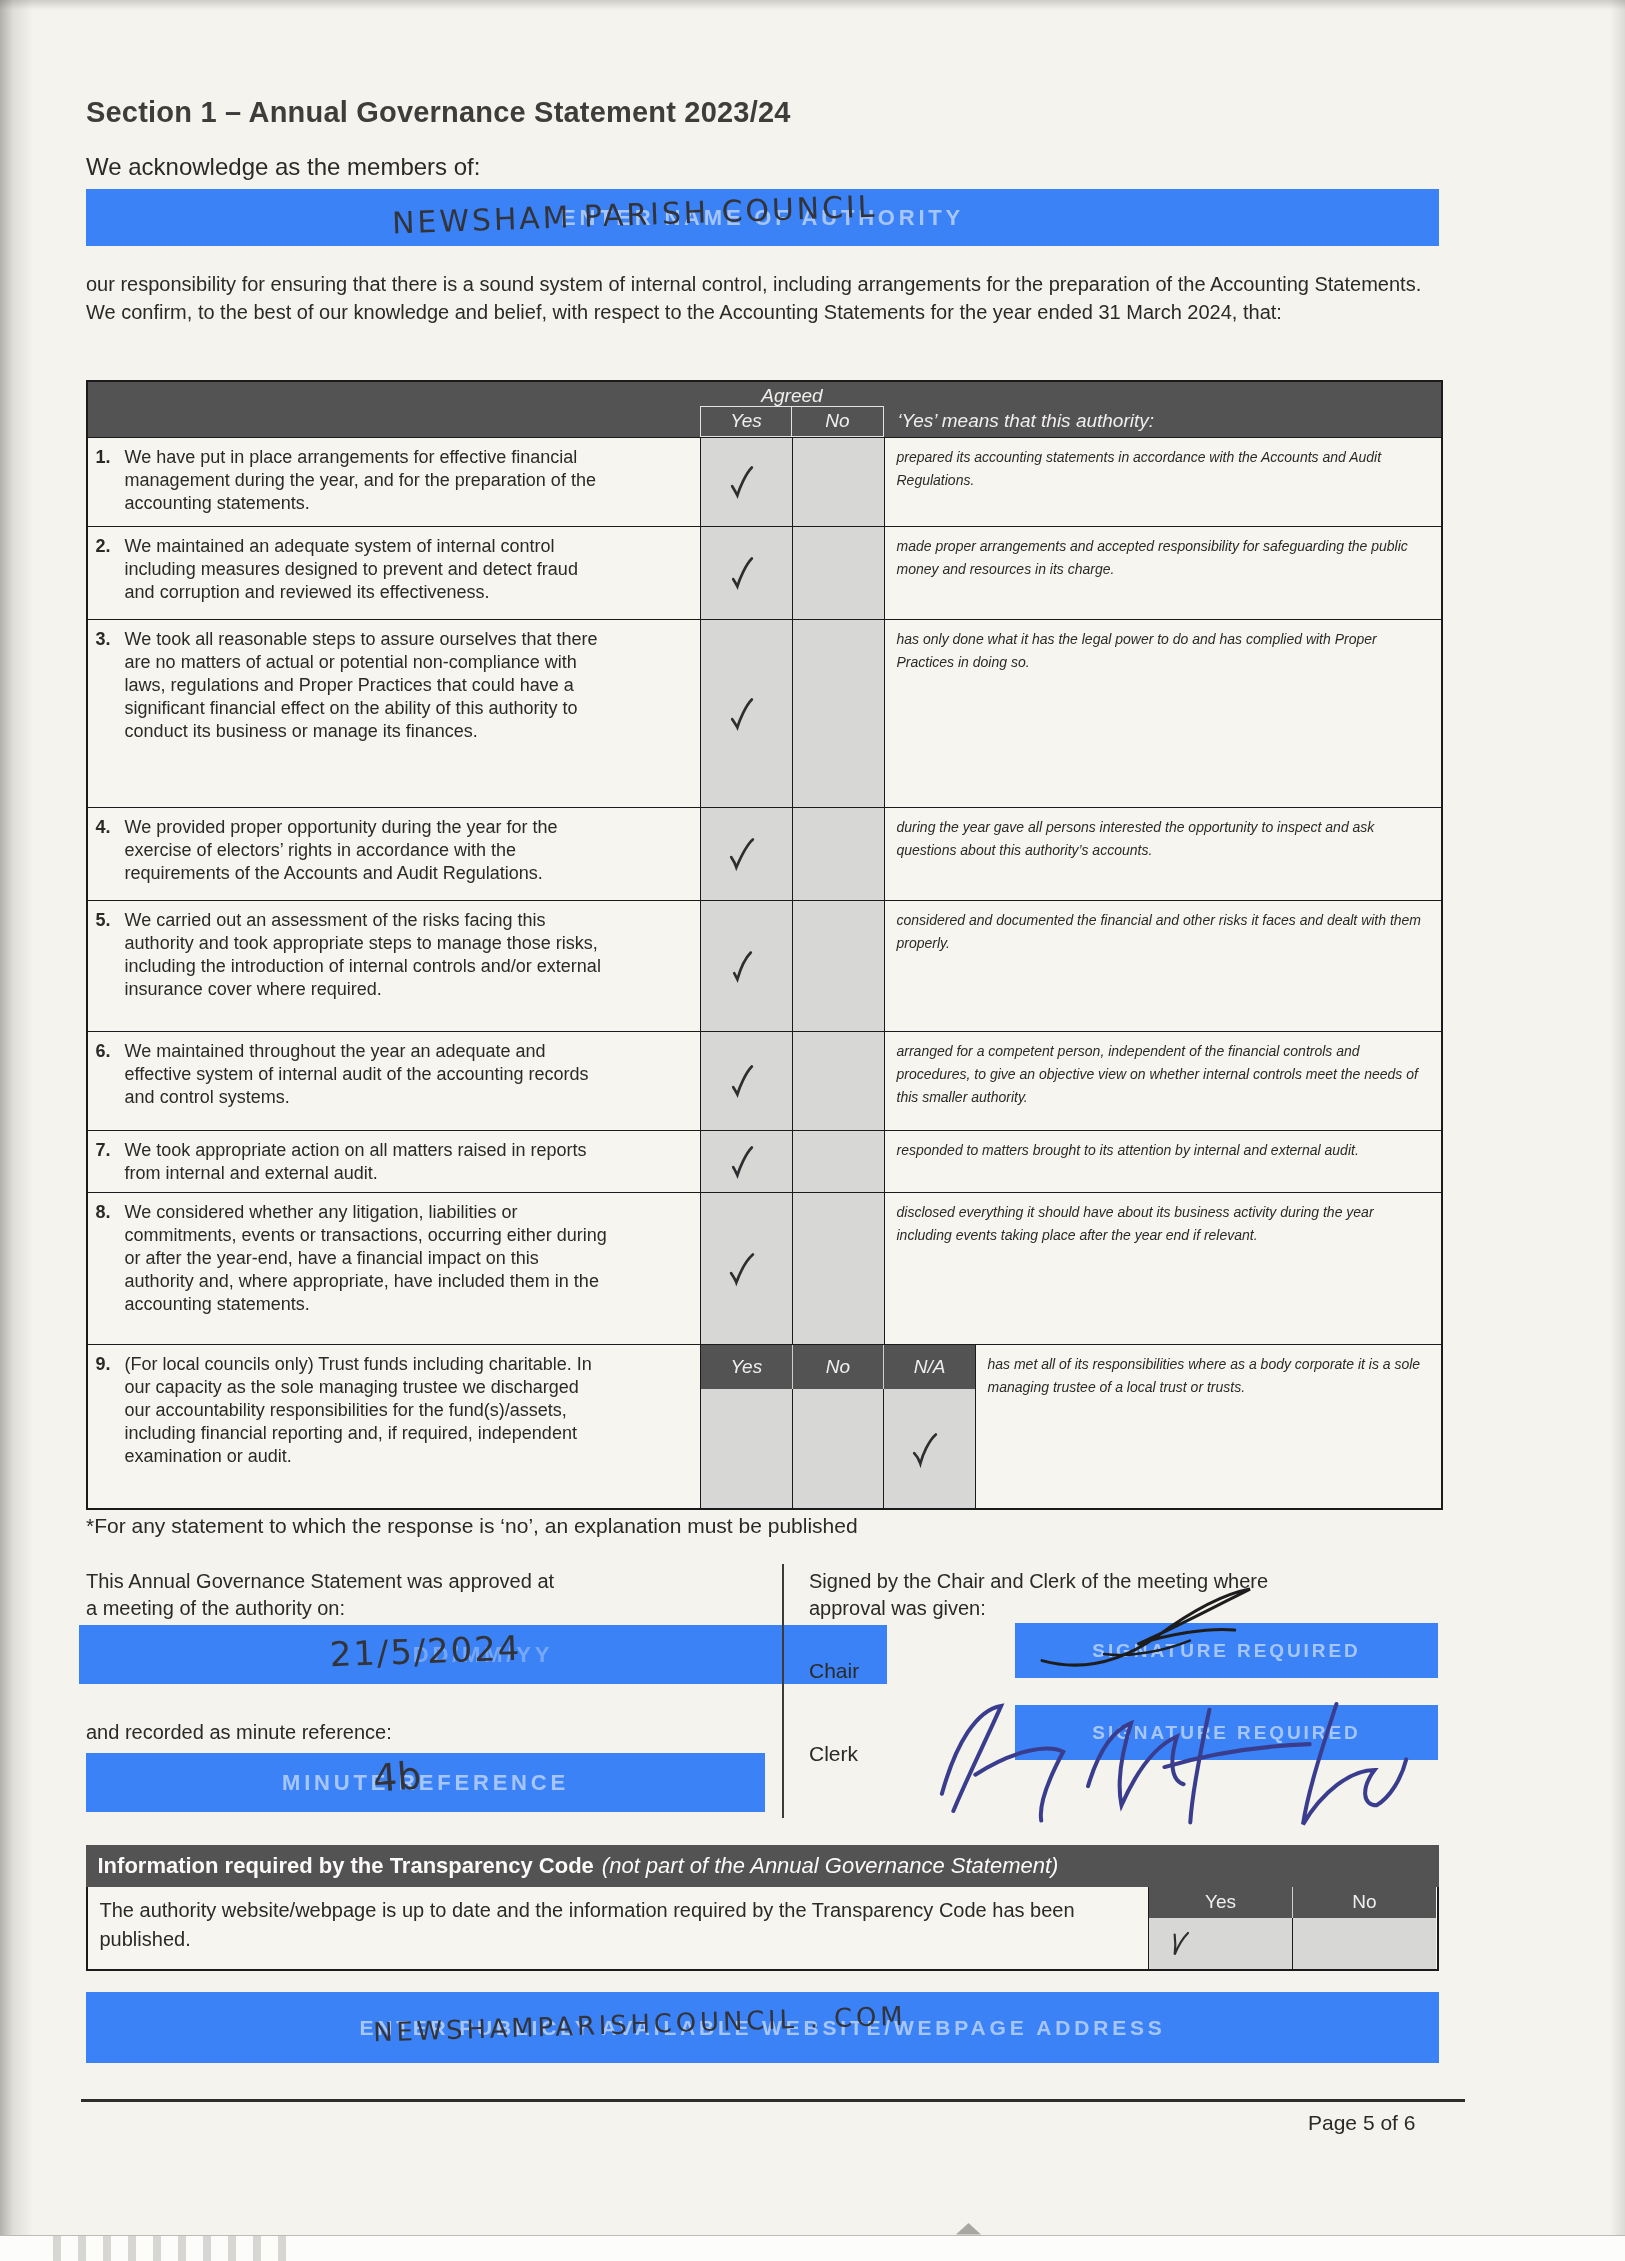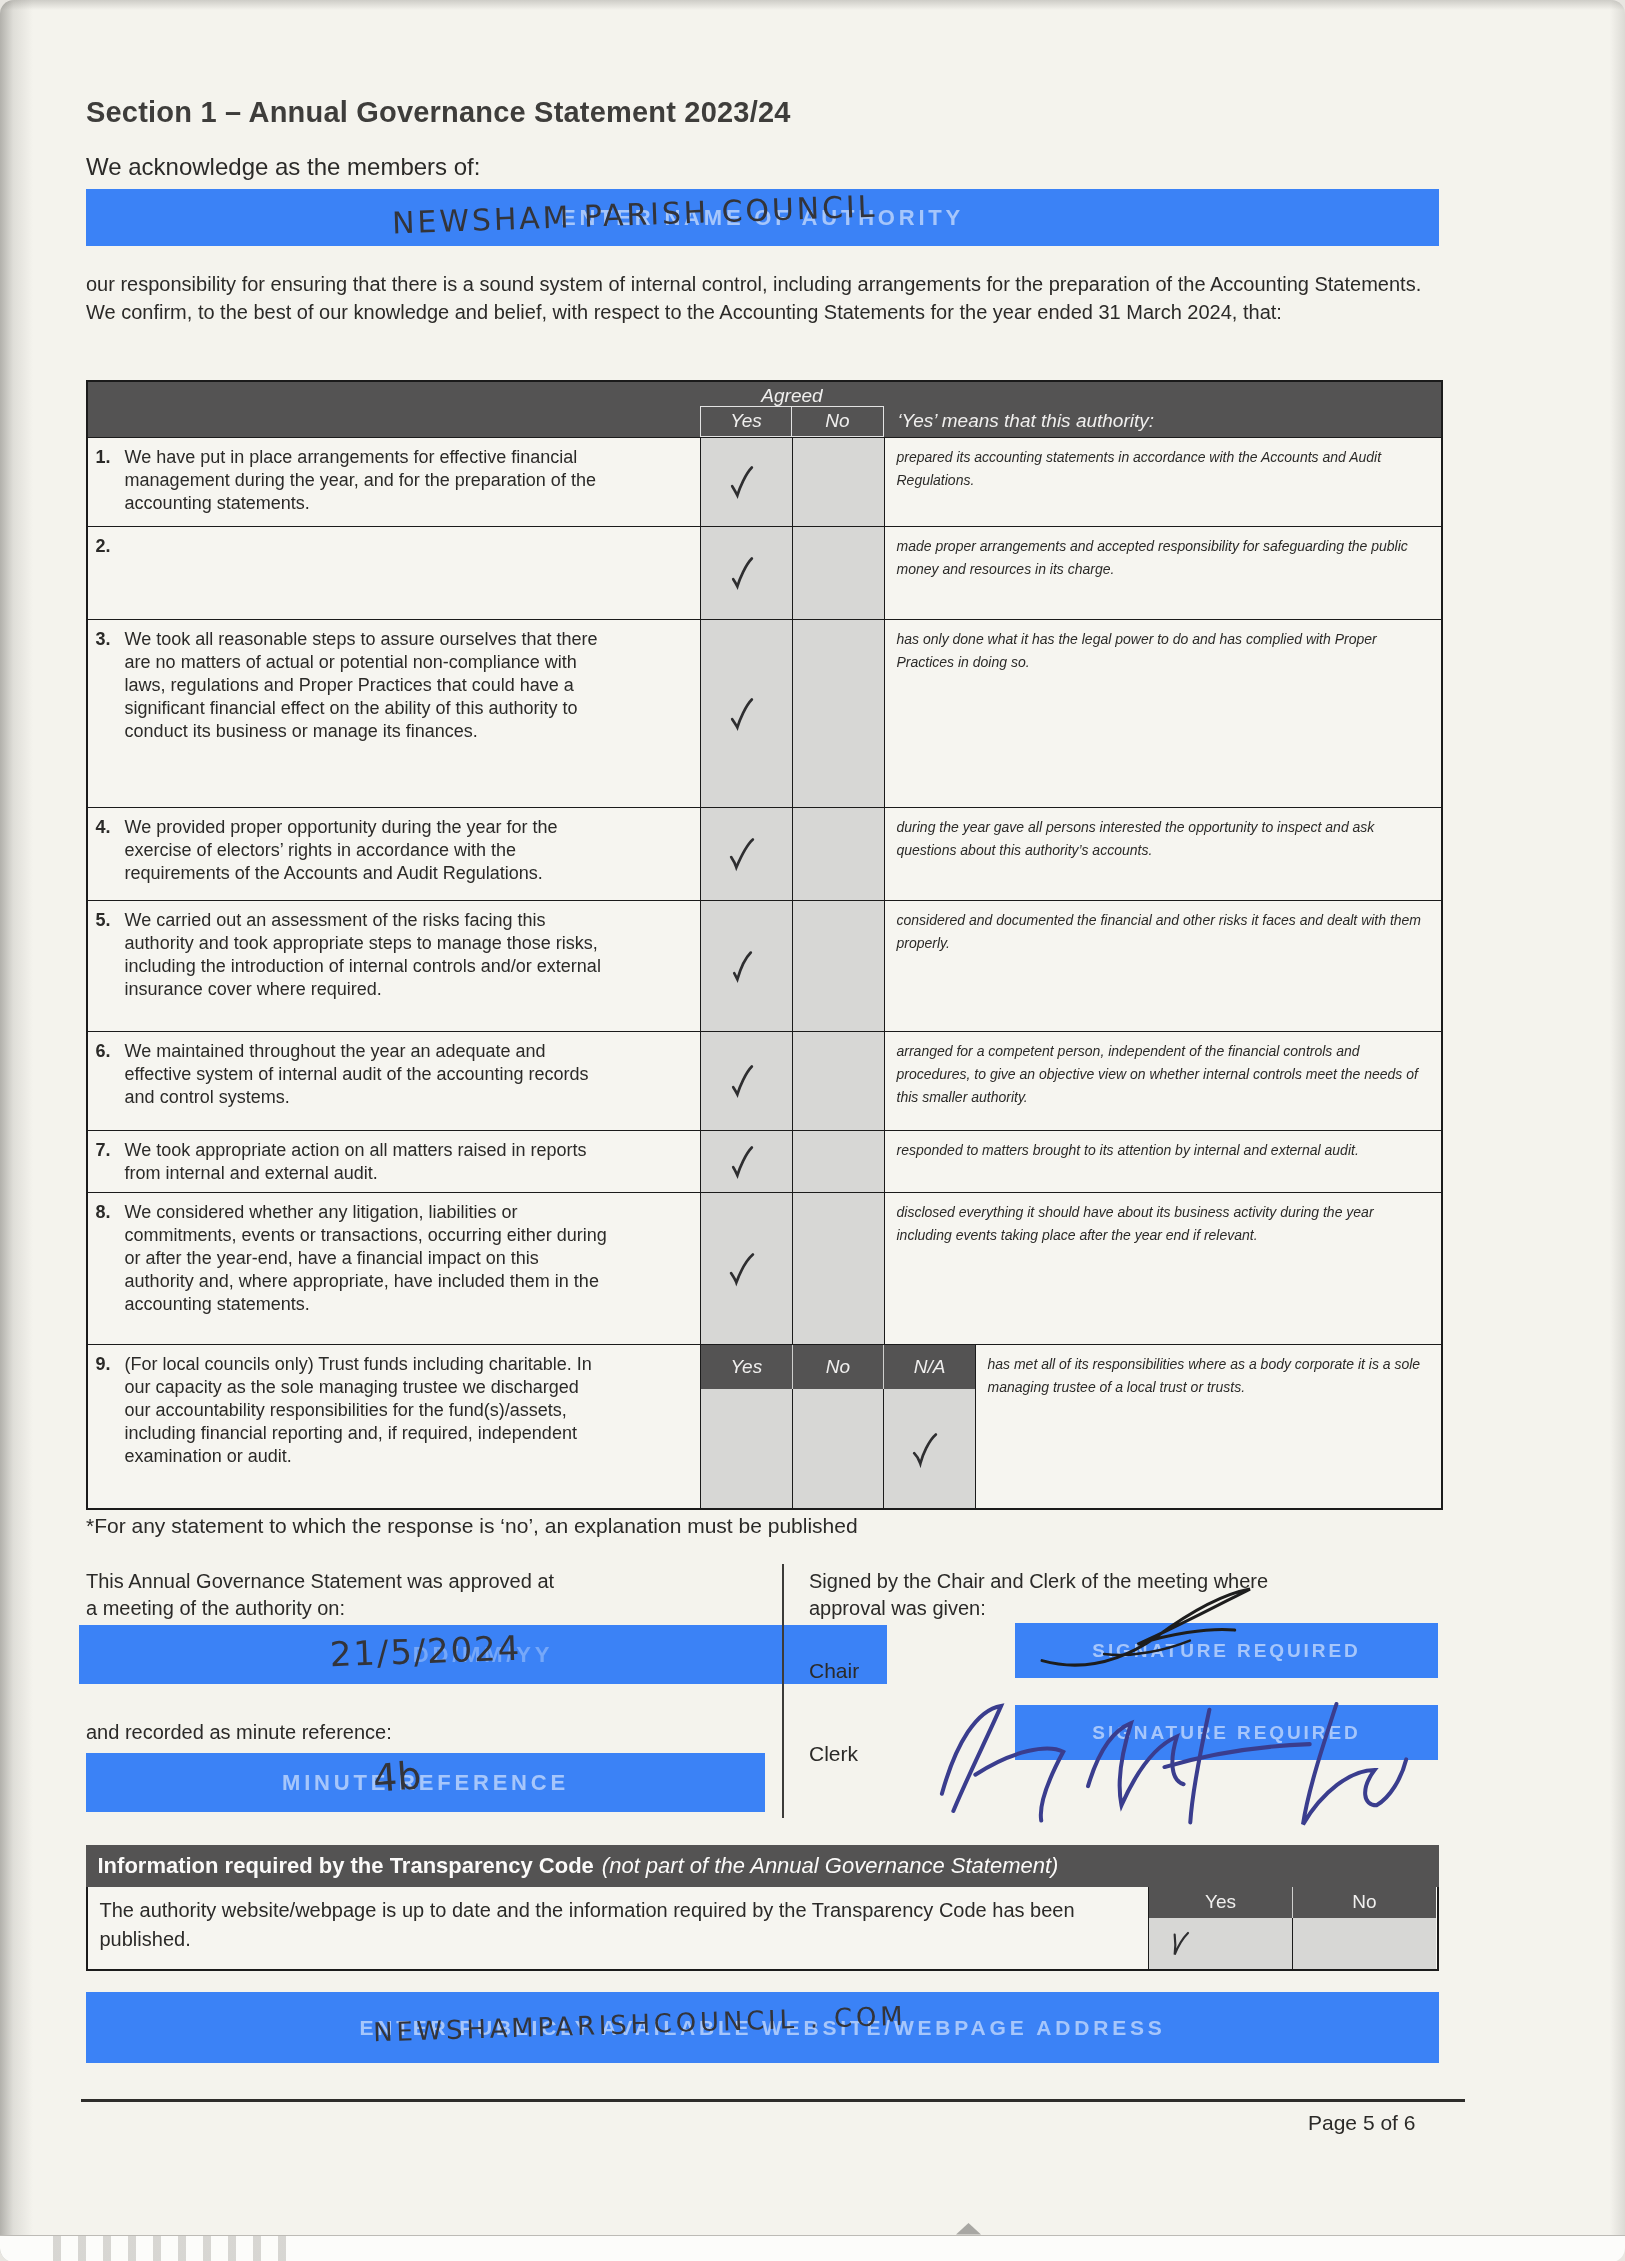--- a/index.html
+++ b/index.html
@@ -1,19 +1,19 @@
 <!DOCTYPE html>
 <html><head>
 <meta charset="utf-8">
 <style>
   html,body{margin:0;padding:0;background:#e8e6e1;}
   .sheet{
     position:relative; width:1625px; height:2262px; margin:0 auto;
     background:#f4f3ed; overflow:hidden;
-    font-family:"Liberation Sans", sans-serif; color:#2b2a28;border-radius:14px;
+    font-family:"Liberation Sans", sans-serif; color:#2b2a28;
   }
   
   .edge-left{position:absolute;left:0;top:0;width:32.5px;height:2262px;
     background:linear-gradient(90deg, rgba(70,68,64,.38), rgba(70,68,64,.12) 40%, transparent);}
   .edge-top{position:absolute;left:0;top:0;width:100%;height:9.6px;
     background:linear-gradient(180deg, rgba(70,68,64,.22), transparent);}
   .edge-right{position:absolute;right:0;top:0;width:15.3px;height:2262px;
     background:linear-gradient(270deg, rgba(70,68,64,.14), transparent);}
   .bottom-strip{position:absolute;left:0;right:0;top:2235px;height:27px;background:#fcfcfa;border-top:1px solid #bdbbb6;}
   .streaks{position:absolute;left:53px;top:2236px;width:249px;height:25px;
@@ -150,20 +150,21 @@
           <svg class="tick" viewBox="0 0 30 36">
             <path d="M6 22 C8 25 10 29 11 31 C13 24 19 10 25 4" fill="none" stroke="#2e2e30" stroke-width="2.6" stroke-linecap="round"></path>
           </svg>
         </div>
       <div class="c-no"></div>
       <div class="c-means">prepared its accounting statements in accordance with the Accounts and Audit Regulations.</div>
     </div>
     <div class="trow r2">
       <div class="c-stmt">
           <span class="num">2.</span>
+          <span class="stxt">We maintained an adequate system of internal control including measures designed to prevent and detect fraud and corruption and reviewed its effectiveness.</span>
         </div>
       <div class="c-yes checked">
           <svg class="tick" viewBox="0 0 30 36">
             <path d="M7 24 C9 27 10 29 11 31 C13 24 19 10 25 4" fill="none" stroke="#2e2e30" stroke-width="2.6" stroke-linecap="round"></path>
           </svg>
         </div>
       <div class="c-no"></div>
       <div class="c-means">made proper arrangements and accepted responsibility for safeguarding the public money and resources in its charge.</div>
     </div>
     <div class="trow r3">

